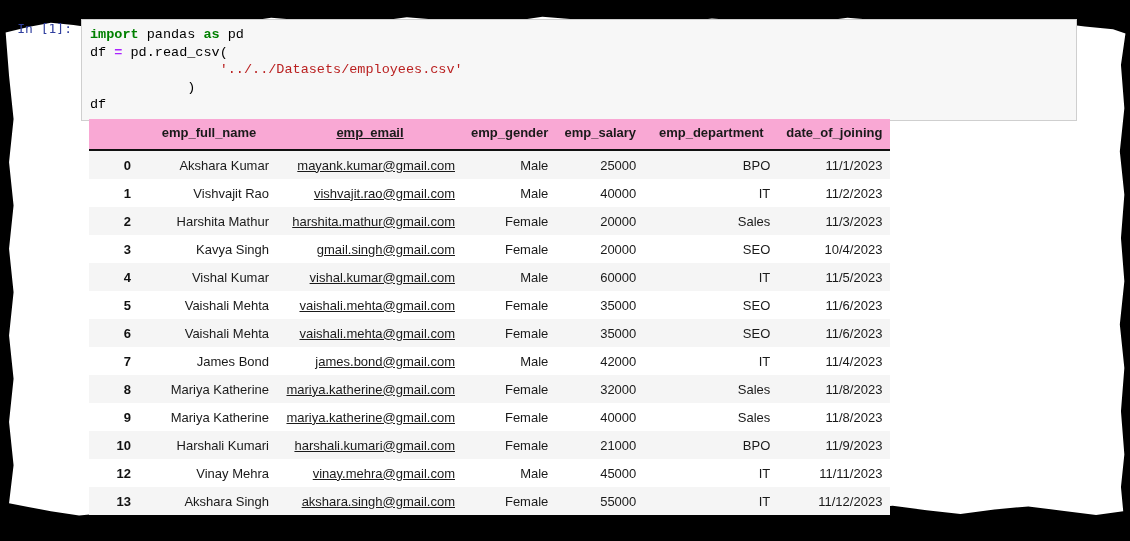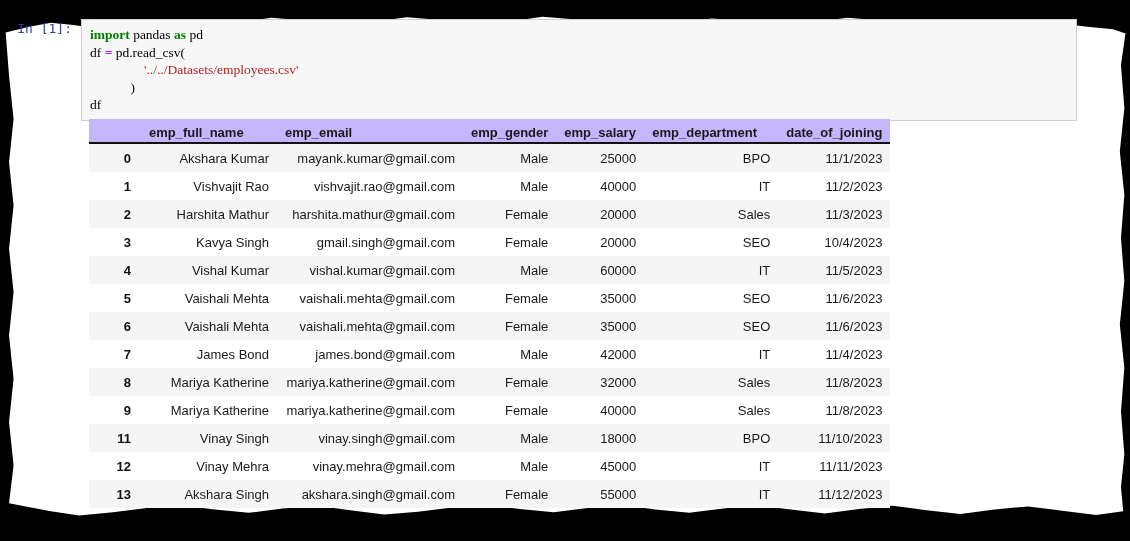--- a/index.html
+++ b/index.html
@@ -112,21 +112,21 @@
   .code-area {
     background: #f7f7f7;
     border: 1px solid #cfcfcf;
     width: 996px;
     box-sizing: border-box;
     padding: 6px 4px 6px 8px;
     margin-top: -1px;
   }
   pre.code {
     margin: 0;
-    font-family: Liberation Serif, serif;
+    font-family: Liberation Mono, monospace;
     font-size: 13.5px;
     line-height: 17.5px;
     color: #000000;
     white-space: pre;
     tab-size: 4;
   }
   .tok-kw   { color: #008000; font-weight: bold; }
   .tok-op   { color: #AA22FF; font-weight: bold; }
   .tok-str  { color: #BA2121; }
   .tok-name { color: #000000; }
@@ -145,28 +145,28 @@
   table.df {
     border-collapse: collapse;
     border-spacing: 0;
     margin: 0;
     margin-left: 8px;
     font-family: "Liberation Sans", sans-serif;
     font-size: 13px;
     color: #1a1a1a;
   }
   table.df thead th {
-    text-align: left;
+    text-align: center;
     font-weight: bold;
-    padding: 6px 8px 2px 8px;
+    padding: 6px 8px 9px 8px;
     border: none;
     border-bottom: 2px solid #111111;
     white-space: nowrap;
     vertical-align: bottom;
-    background: #c4b5fd;
+    background: #f9a8d4;
   }
   table.df thead th.idx-head {
     border-bottom: 2px solid #111111;
   }
   table.df tbody td,
   table.df tbody th {
     text-align: right;
     padding: 6.5px 8px;
     border: none;
     white-space: nowrap;
@@ -176,21 +176,21 @@
   table.df tbody th.idx {
     font-weight: bold;
     color: #111111;
     padding-right: 10px;
   }
   table.df tbody tr:nth-child(odd) { background: #f5f5f5; }
   table.df tbody tr:nth-child(even) { background: #ffffff; }
 
   .col-idx  { width: 34px; }
   .col-name { width: 120px; }
-  .col-mail { width: 170px; }
+  .col-mail { width: 170px; text-decoration: underline; }
   .col-gen  { width: 72px; }
   .col-sal  { width: 72px; }
   .col-dep  { width: 118px; }
   .col-doj  { width: 96px; margin-left: 16px; }
 </style>
 </head>
 <body>
 
 <div id="frame">
   <div id="paper"></div>
@@ -308,27 +308,27 @@
               <tr>
                 <th class="idx col-idx">9</th>
                 <td class="col-name">Mariya Katherine</td>
                 <td class="col-mail">mariya.katherine@gmail.com</td>
                 <td class="col-gen">Female</td>
                 <td class="col-sal">40000</td>
                 <td class="col-dep">Sales</td>
                 <td class="col-doj">11/8/2023</td>
               </tr>
               <tr>
-                <th class="idx col-idx">11</th>
-                <td class="col-name">Vinay Singh</td>
-                <td class="col-mail">vinay.singh@gmail.com</td>
-                <td class="col-gen">Male</td>
-                <td class="col-sal">18000</td>
+                <th class="idx col-idx">10</th>
+                <td class="col-name">Harshali Kumari</td>
+                <td class="col-mail">harshali.kumari@gmail.com</td>
+                <td class="col-gen">Female</td>
+                <td class="col-sal">21000</td>
                 <td class="col-dep">BPO</td>
-                <td class="col-doj">11/10/2023</td>
+                <td class="col-doj">11/9/2023</td>
               </tr>
               <tr>
                 <th class="idx col-idx">12</th>
                 <td class="col-name">Vinay Mehra</td>
                 <td class="col-mail">vinay.mehra@gmail.com</td>
                 <td class="col-gen">Male</td>
                 <td class="col-sal">45000</td>
                 <td class="col-dep">IT</td>
                 <td class="col-doj">11/11/2023</td>
               </tr>

